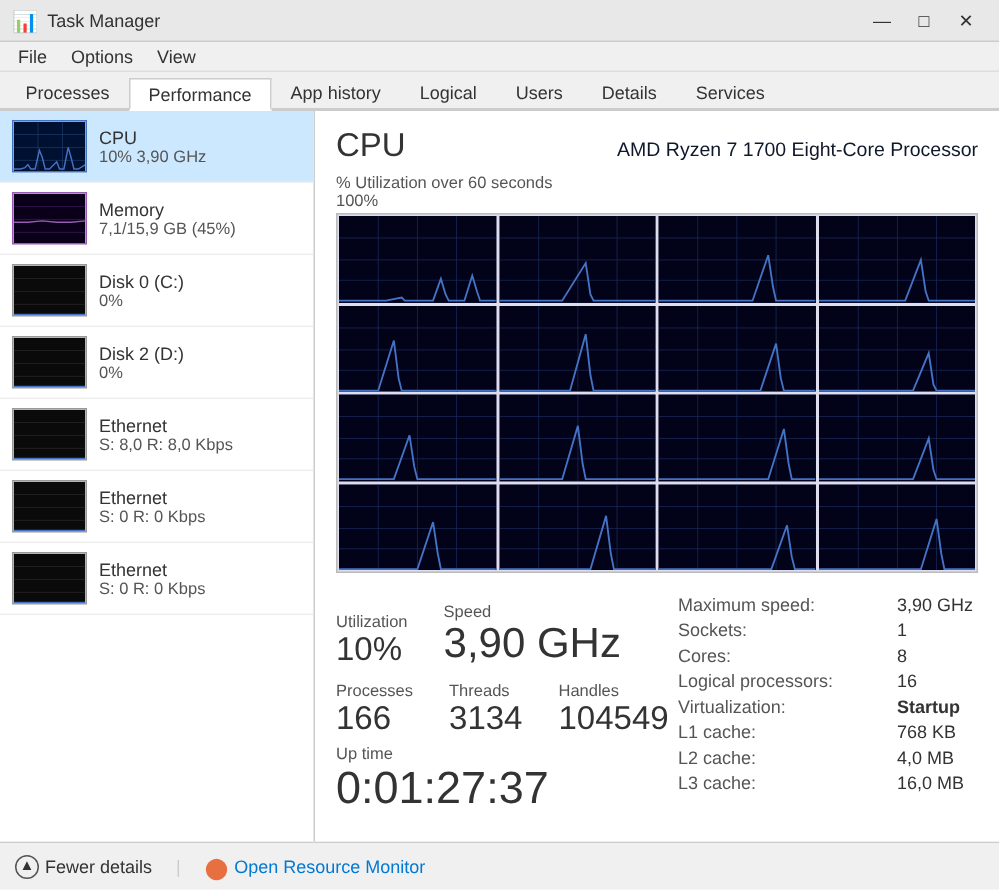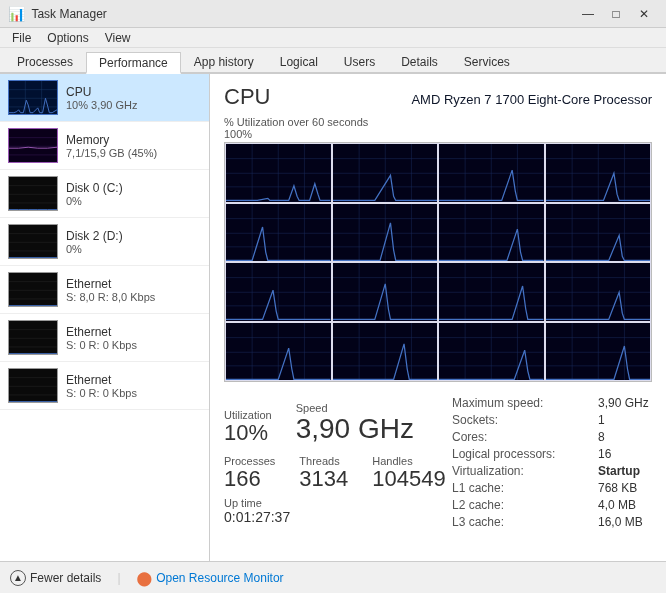--- a/index.html
+++ b/index.html
@@ -166,21 +166,21 @@
     .stat-value-large { font-size: 28px; }
 
     .stats-row2 {
       display: flex;
       gap: 24px;
       margin-top: 8px;
       align-items: flex-end;
     }
 
     .uptime-block { margin-top: 6px; }
-    .uptime-value { font-size: 14px; font-weight: 300; color: #333; }
+    .uptime-value { font-size: 30px; font-weight: 300; color: #333; }
     .stats-and-info {
       display: flex;
       justify-content: space-between;
       margin-top: 10px;
     }
     .info-table { font-size: 12px; }
     .info-row { display: flex; gap: 16px; margin-bottom: 3px; }
     .info-key { color: #555; min-width: 130px; }
     .info-val { color: #333; font-weight: normal; }
     .info-val.bold { font-weight: bold; }

